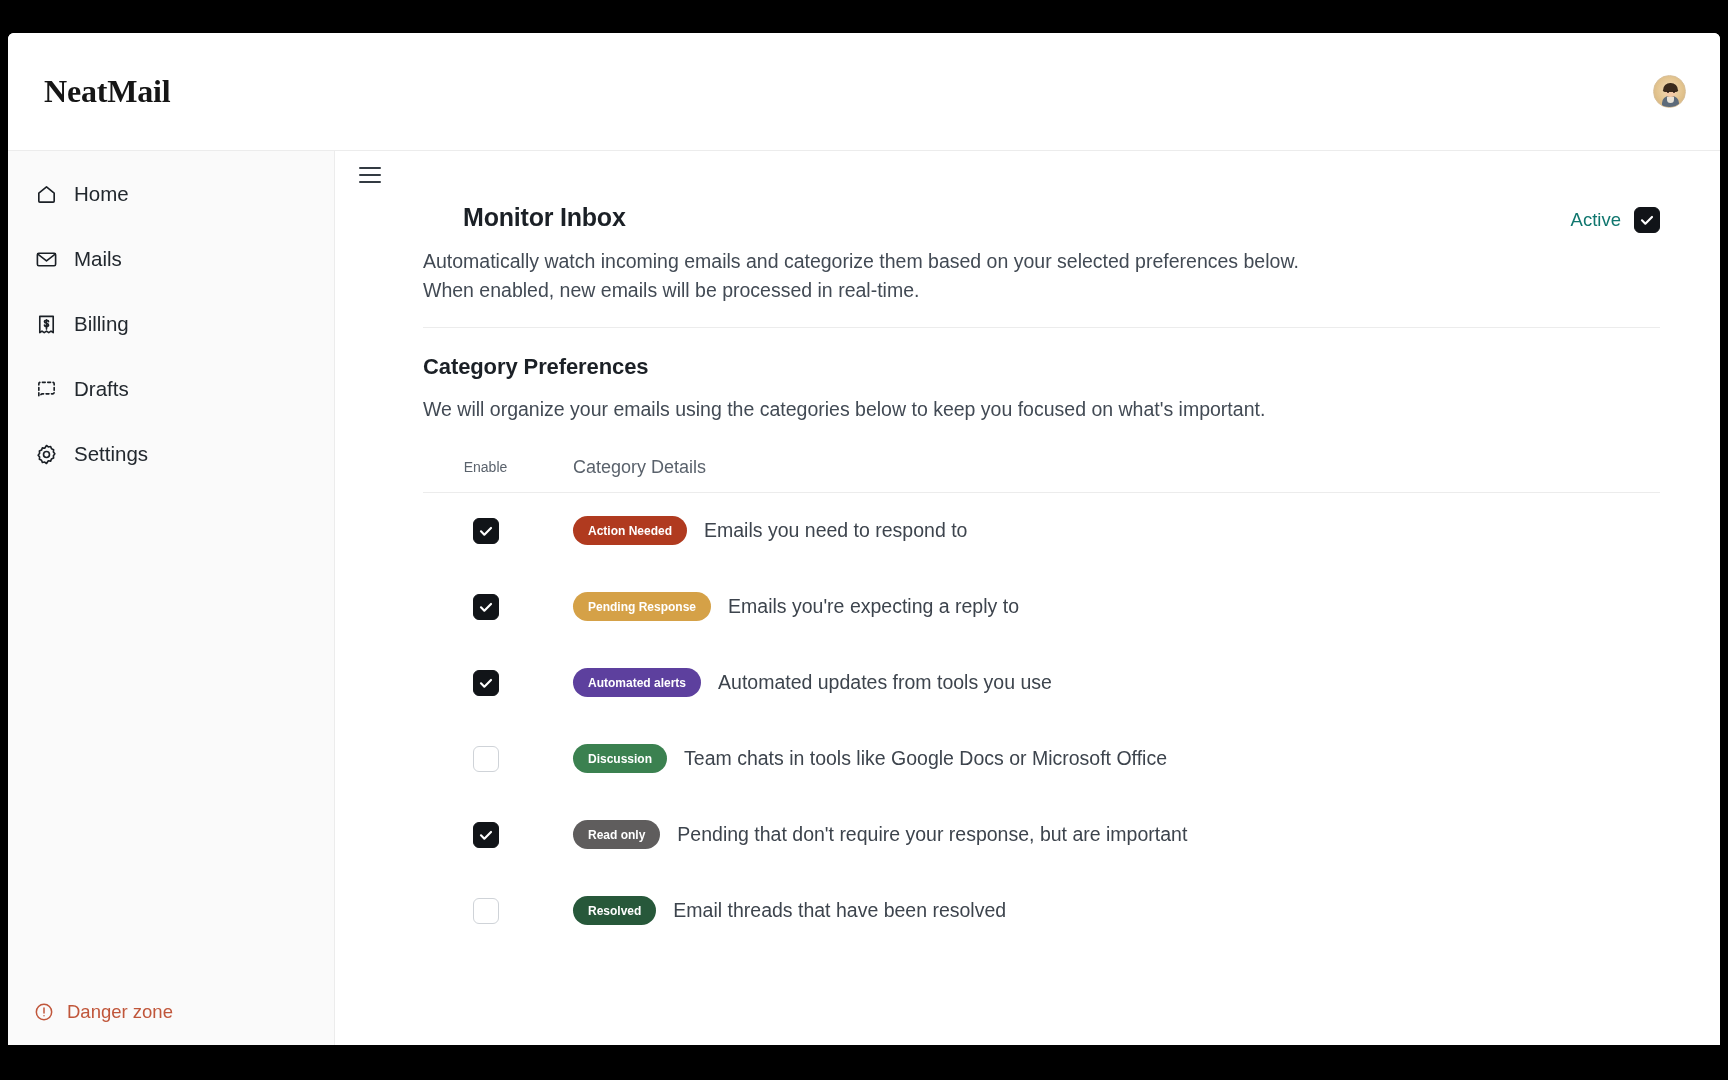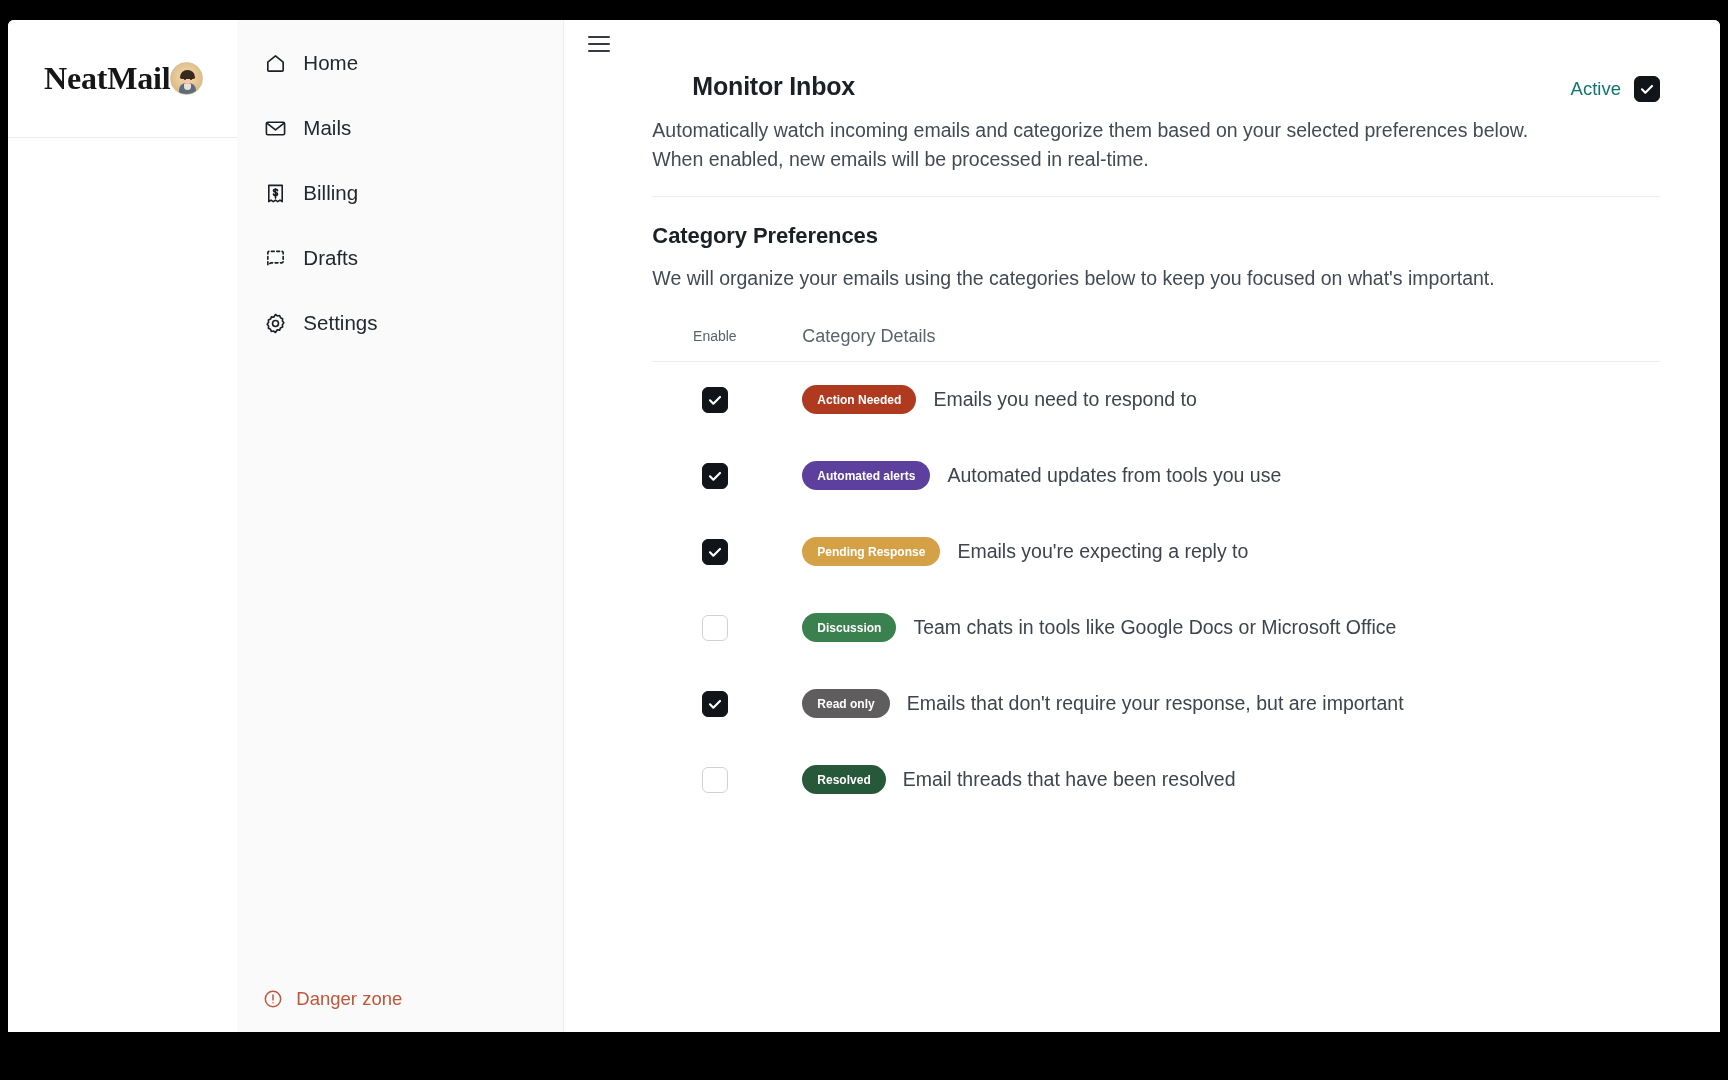--- a/index.html
+++ b/index.html
@@ -4,27 +4,27 @@
 <style>
   * { box-sizing: border-box; margin: 0; padding: 0; }
   html, body {
     width: 1728px; height: 1080px;
     background: #000;
     font-family: "Liberation Sans", sans-serif;
     overflow: hidden;
   }
   #frame {
     position: absolute;
-    left: 8px; top: 20px;
+    left: 8px; top: 33px;
     width: 1712px; height: 1012px;
     background: #ffffff;
     border-radius: 6px 6px 0 0;
     overflow: hidden;
     display: flex;
-    flex-direction: row;
+    flex-direction: column;
   }
   
   .topbar {
     height: 118px;
     flex: 0 0 118px;
     background: #ffffff;
     border-bottom: 1px solid #ececec;
     display: flex;
     align-items: center;
     justify-content: space-between;
@@ -371,35 +371,35 @@
               </div>
               <div class="trow">
                 <div class="td-enable">
                   <span class="cbx on">
                     <svg width="16" height="16" viewBox="0 0 24 24" fill="none" stroke="#ffffff" stroke-width="3.2" stroke-linecap="round" stroke-linejoin="round">
                       <path d="M4.5 12.5l5 5 10-10"></path>
                     </svg>
                   </span>
                 </div>
                 <div class="td-details">
-                  <span class="badge" style="background: rgb(93, 64, 158);">Automated alerts</span>
-                  <span class="cat-desc">Automated updates from tools you use</span>
+                  <span class="badge" style="background: rgb(213, 161, 71);">Pending Response</span>
+                  <span class="cat-desc">Emails you're expecting a reply to</span>
                 </div>
               </div>
               <div class="trow">
                 <div class="td-enable">
                   <span class="cbx on">
                     <svg width="16" height="16" viewBox="0 0 24 24" fill="none" stroke="#ffffff" stroke-width="3.2" stroke-linecap="round" stroke-linejoin="round">
                       <path d="M4.5 12.5l5 5 10-10"></path>
                     </svg>
                   </span>
                 </div>
                 <div class="td-details">
-                  <span class="badge" style="background: rgb(213, 161, 71);">Pending Response</span>
-                  <span class="cat-desc">Emails you're expecting a reply to</span>
+                  <span class="badge" style="background: rgb(93, 64, 158);">Automated alerts</span>
+                  <span class="cat-desc">Automated updates from tools you use</span>
                 </div>
               </div>
               <div class="trow">
                 <div class="td-enable">
                   <span class="cbx"></span>
                 </div>
                 <div class="td-details">
                   <span class="badge" style="background: rgb(59, 129, 80);">Discussion</span>
                   <span class="cat-desc">Team chats in tools like Google Docs or Microsoft Office</span>
                 </div>
@@ -407,21 +407,21 @@
               <div class="trow">
                 <div class="td-enable">
                   <span class="cbx on">
                     <svg width="16" height="16" viewBox="0 0 24 24" fill="none" stroke="#ffffff" stroke-width="3.2" stroke-linecap="round" stroke-linejoin="round">
                       <path d="M4.5 12.5l5 5 10-10"></path>
                     </svg>
                   </span>
                 </div>
                 <div class="td-details">
                   <span class="badge" style="background: rgb(95, 93, 93);">Read only</span>
-                  <span class="cat-desc">Emails that don't require your response, but are important</span>
+                  <span class="cat-desc">Pending that don't require your response, but are important</span>
                 </div>
               </div>
               <div class="trow">
                 <div class="td-enable">
                   <span class="cbx"></span>
                 </div>
                 <div class="td-details">
                   <span class="badge" style="background: rgb(39, 88, 58);">Resolved</span>
                   <span class="cat-desc">Email threads that have been resolved</span>
                 </div>

